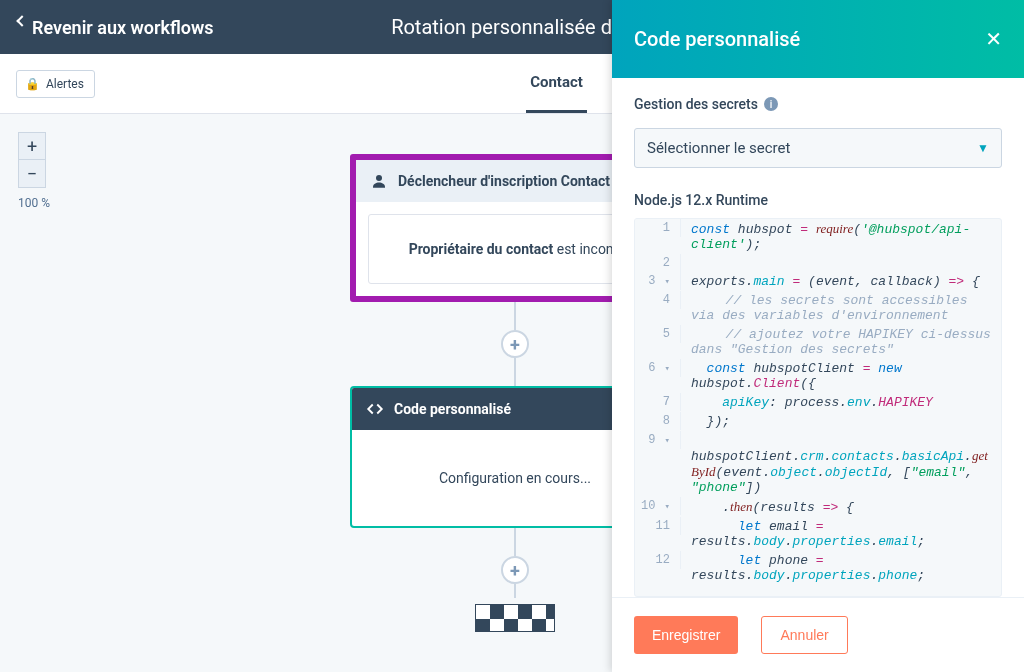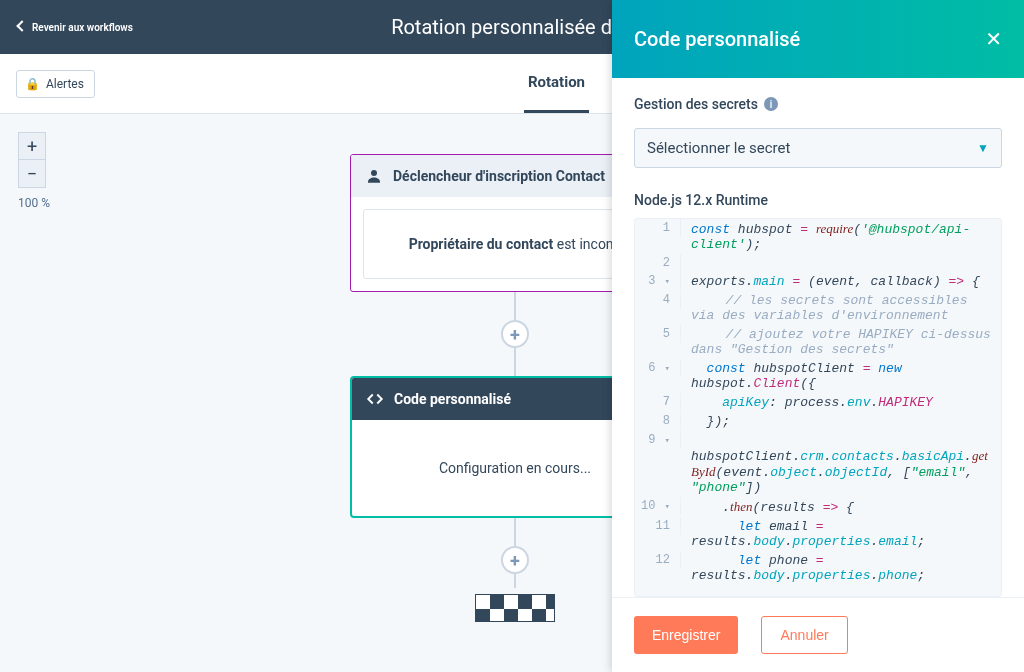--- a/index.html
+++ b/index.html
@@ -1,36 +1,36 @@
 <!DOCTYPE html>
 <html><head>
 <meta charset="utf-8">
 <style>
   * { box-sizing: border-box; margin: 0; padding: 0; }
   body { font-family: -apple-system, BlinkMacSystemFont, "Segoe UI", Roboto, Helvetica, Arial, sans-serif; width: 1024px; height: 672px; overflow: hidden; background: #f5f8fa; }
 
   .topbar { height: 54px; background: #33475b; color: #fff; display: flex; align-items: center; padding: 0 18px; position: relative; }
-  .back-link { display: flex; gap: 6px; font-size: 10px; font-weight: 600; cursor: pointer; }
+  .back-link { display: flex; gap: 6px; font-size: 18px; font-weight: 600; cursor: pointer; }
   .topbar-title { position: absolute; left: 50%; transform: translateX(-50%); font-size: 20px; font-weight: 400; }
 
   .second-row { height: 60px; background: #fff; display: flex; align-items: stretch; border-bottom: 1px solid #dfe3eb; padding: 0 16px; }
   .alertes-btn { align-self: center; border: 1px solid #cbd6e2; border-radius: 3px; padding: 6px 10px 6px 8px; font-size: 12px; color: #33475b; background: #fff; display: flex; align-items: center; gap: 6px; cursor: pointer; }
   .tabs { margin-left: auto; margin-right: auto; display: flex; align-items: stretch; gap: 40px; padding-left: 270px; }
   .tab { display: flex; align-items: center; font-size: 15px; color: #33475b; border-bottom: 3px solid transparent; padding: 0 4px; cursor: pointer; }
   .tab.active { font-weight: 700; border-bottom-color: #33475b; color: #33475b; }
 
   .canvas { position: relative; height: calc(672px - 54px - 60px); background: #f5f8fa; }
 
   .zoom-controls { position: absolute; left: 18px; top: 18px; }
   .zoom-btn { width: 28px; height: 28px; background: #eaf0f6; border: 1px solid #cbd6e2; display: flex; align-items: center; justify-content: center; font-size: 18px; color: #33475b; cursor: pointer; }
   .zoom-btn + .zoom-btn { border-top: none; }
   .zoom-label { font-size: 12px; color: #516f90; margin-top: 8px; }
 
   .flow { position: absolute; left: 350px; top: 40px; width: 330px; display: flex; flex-direction: column; align-items: center; }
-  .node { width: 100%; background: #fff; border: 1px solid #a21caf; border-radius: 3px; overflow: hidden; }
+  .node { width: 100%; background: #fff; border: 6px solid #a21caf; border-radius: 3px; overflow: hidden; }
   .node-header { background: #eaf0f6; color: #33475b; padding: 12px 14px; font-size: 14px; font-weight: 700; display: flex; align-items: center; gap: 10px; }
   .node-body { padding: 22px 16px; font-size: 14px; color: #33475b; text-align: center; }
   .node-body.inner { margin: 12px; border: 1px solid #dfe3eb; border-radius: 3px; padding: 26px 14px; }
   .node.selected { border: 2px solid #00bda5; border-radius: 4px; }
   .node.selected .node-header { background: #33475b; color: #fff; }
 
   .connector { width: 2px; height: 28px; background: #cbd6e2; }
   .plus-circle { width: 28px; height: 28px; border: 2px solid #cbd6e2; border-radius: 50%; display: flex; align-items: center; justify-content: center; color: #7c98b6; font-size: 18px; font-weight: 700; background: #fff; cursor: pointer; }
 
   .finish-flag { margin-top: 6px; width: 80px; height: 28px; background:
@@ -86,21 +86,21 @@
   </div>
   <div class="topbar-title">Rotation personnalisée des</div>
 </div>
 
 <div class="second-row">
   <div class="alertes-btn">
     <span class="bell">🔒</span>
     <span>Alertes</span>
   </div>
   <div class="tabs" id="tabs">
-      <div class="tab active">Rotation</div>
+      <div class="tab active">Contact</div>
       <div class="tab">Paramètres</div>
       <div class="tab">Performance</div>
     </div>
 </div>
 
 <div class="canvas">
   <div class="zoom-controls">
     <div class="zoom-btn">+</div>
     <div class="zoom-btn">−</div>
     <div class="zoom-label">100 %</div>

